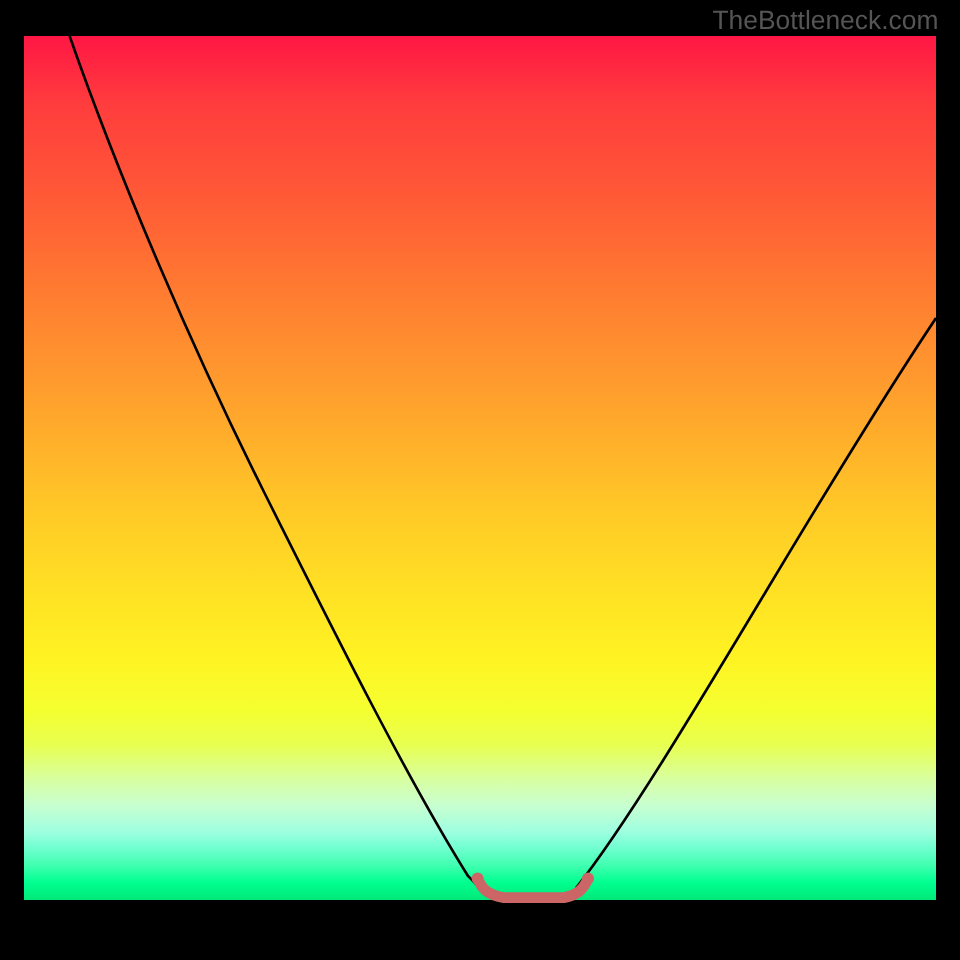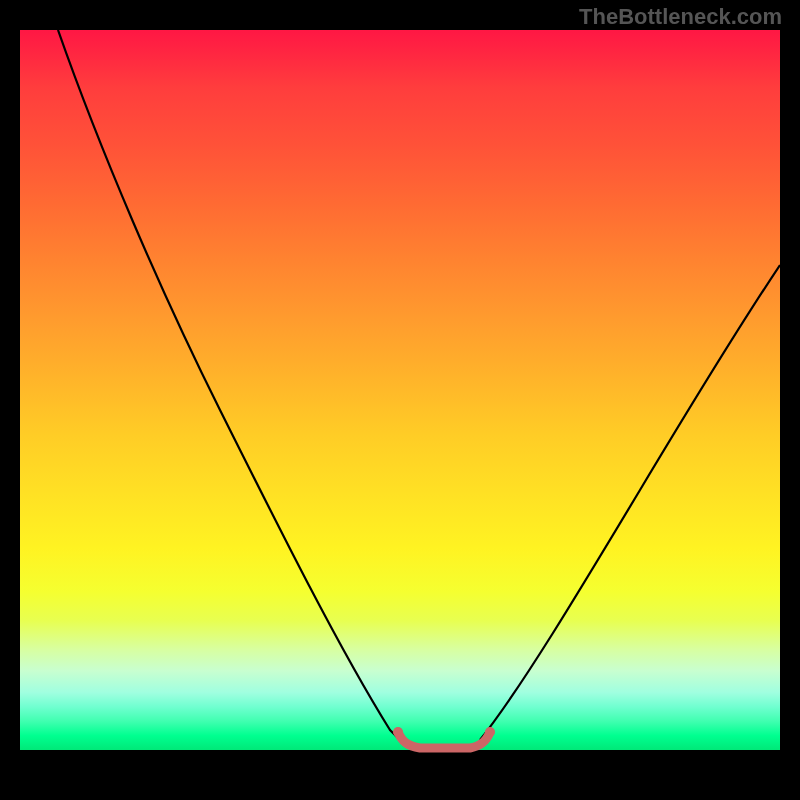--- a/index.html
+++ b/index.html
@@ -10,21 +10,21 @@
     position: relative;
     font-family: Arial, sans-serif;
     overflow: hidden;
   }
   .watermark {
     position: absolute;
     top: 4px;
     right: 18px;
     color: #555;
     font-size: 22px;
-    font-weight: bold;
+    font-weight: normal;
     z-index: 10;
   }
   .chart-frame {
     position: absolute;
     left: 20px;
     top: 30px;
     width: 760px;
     height: 760px;
     background: #000;
   }

